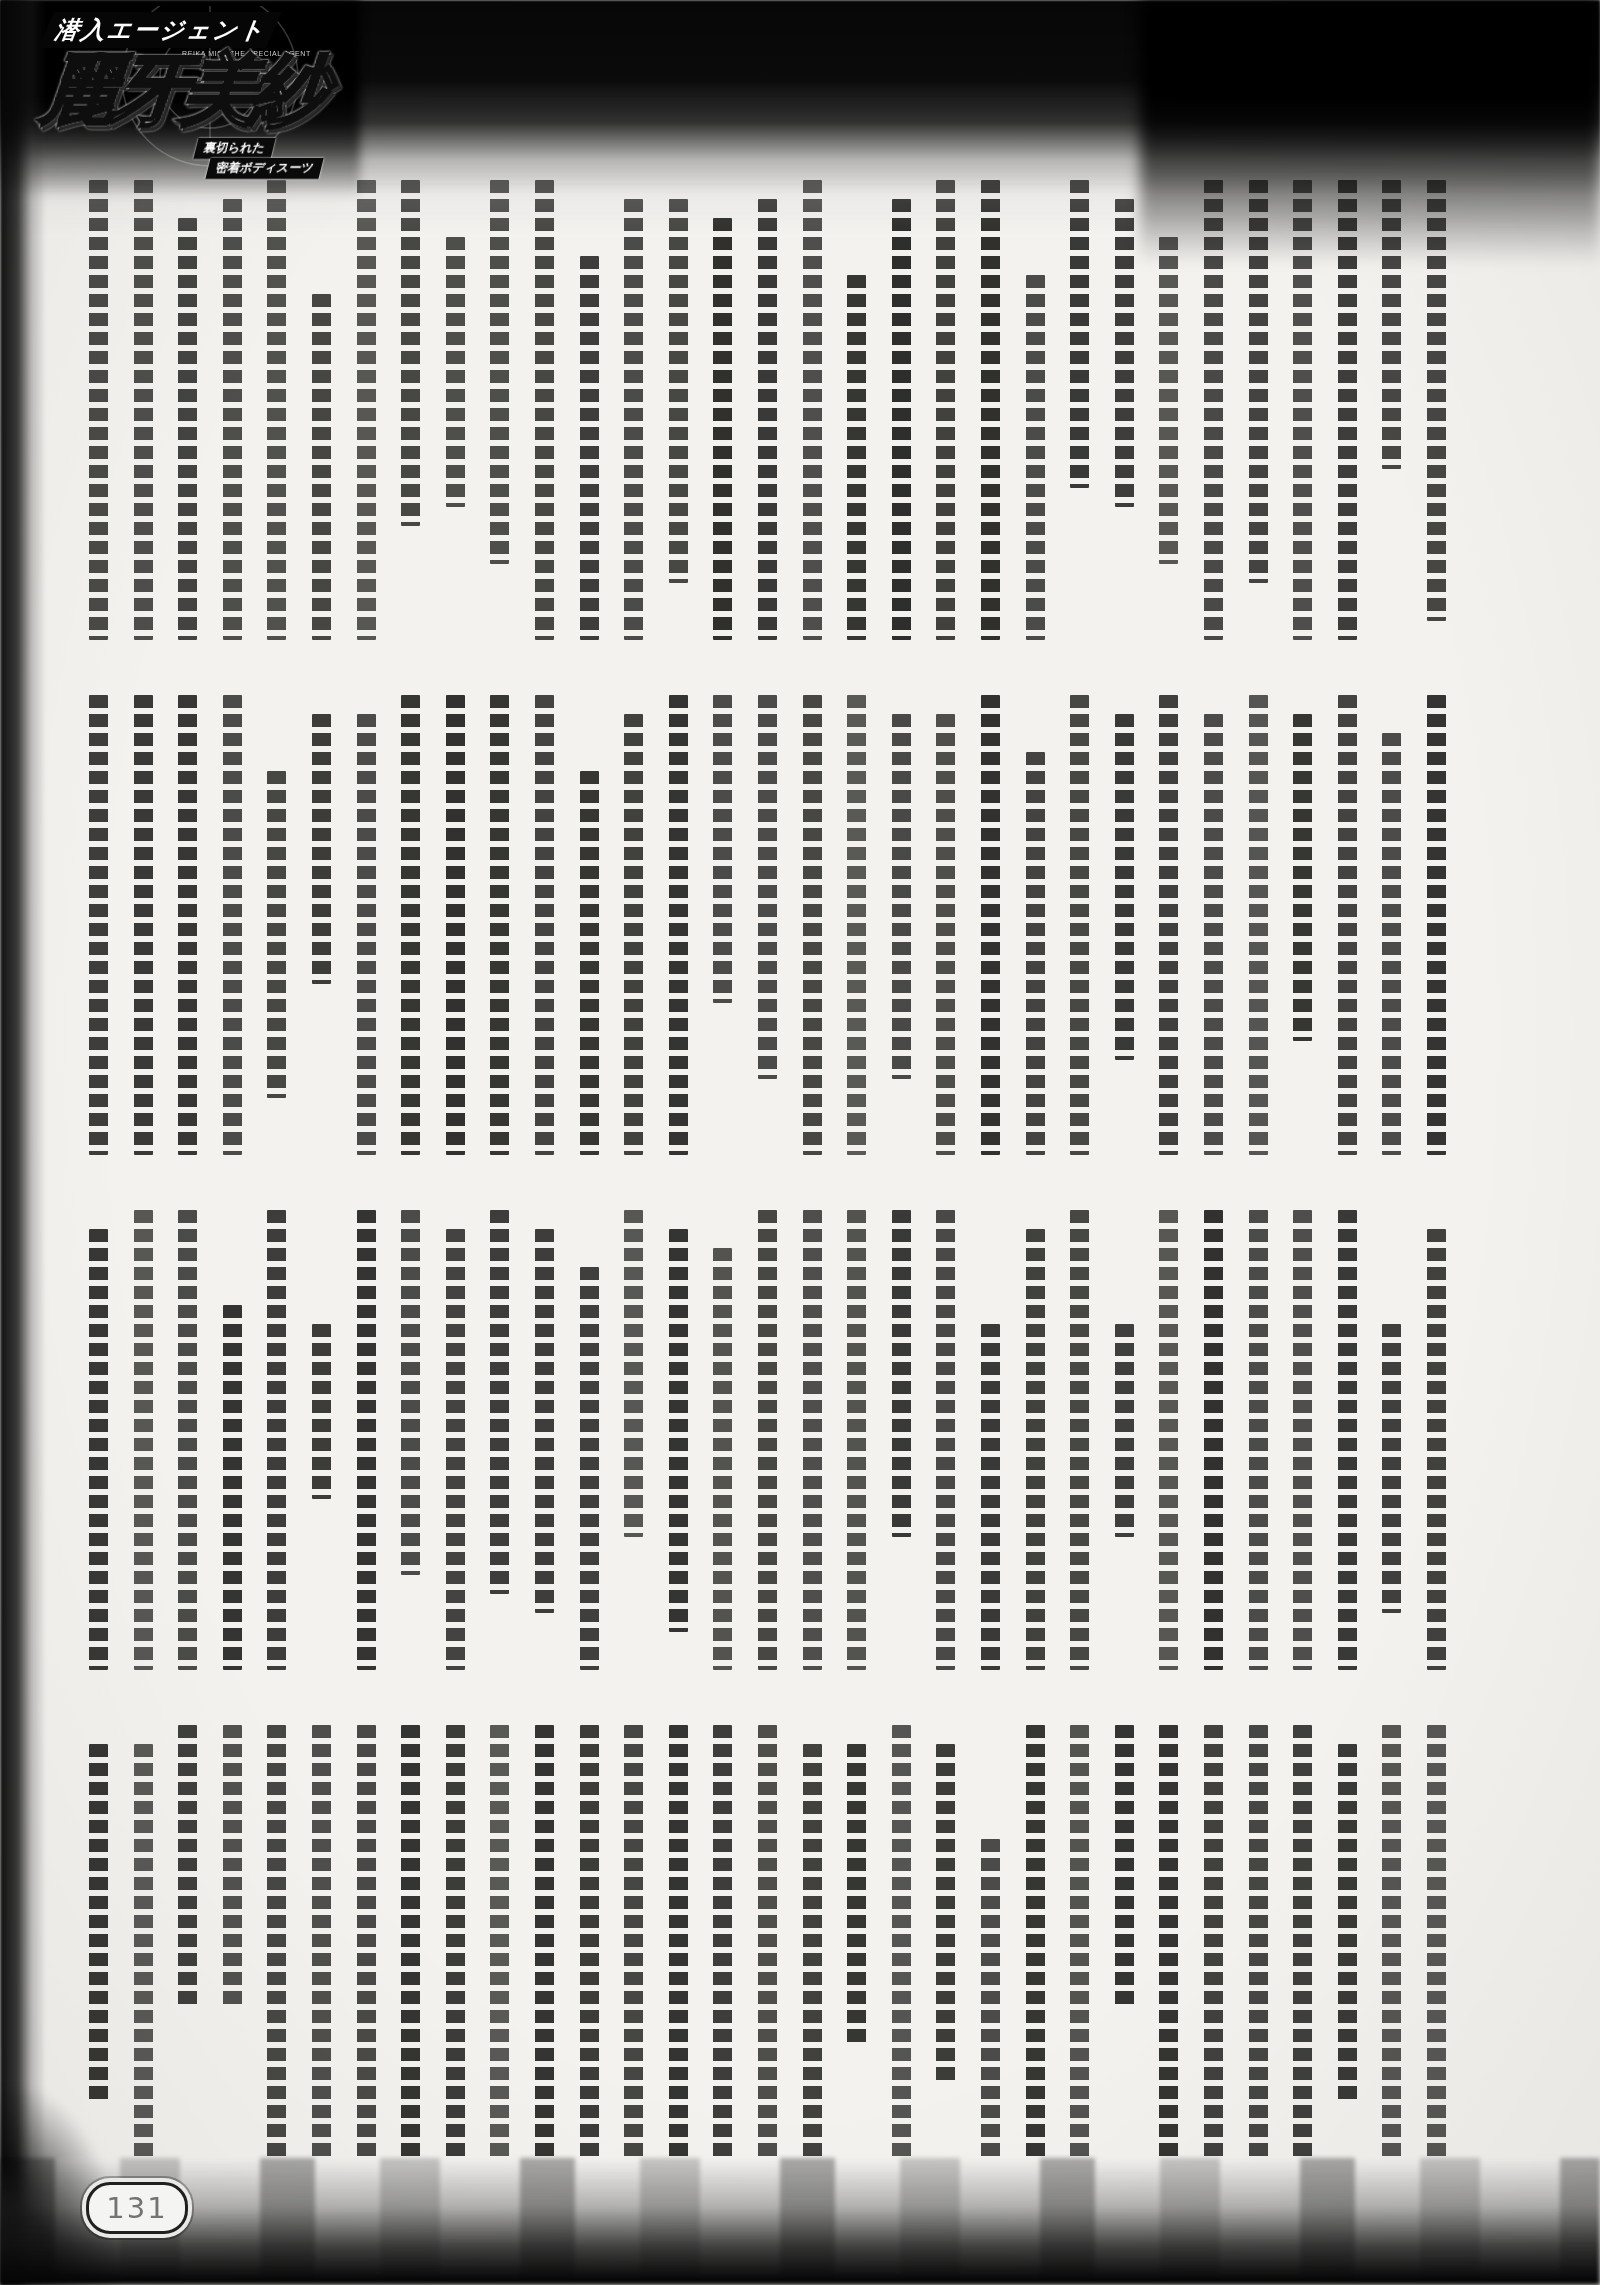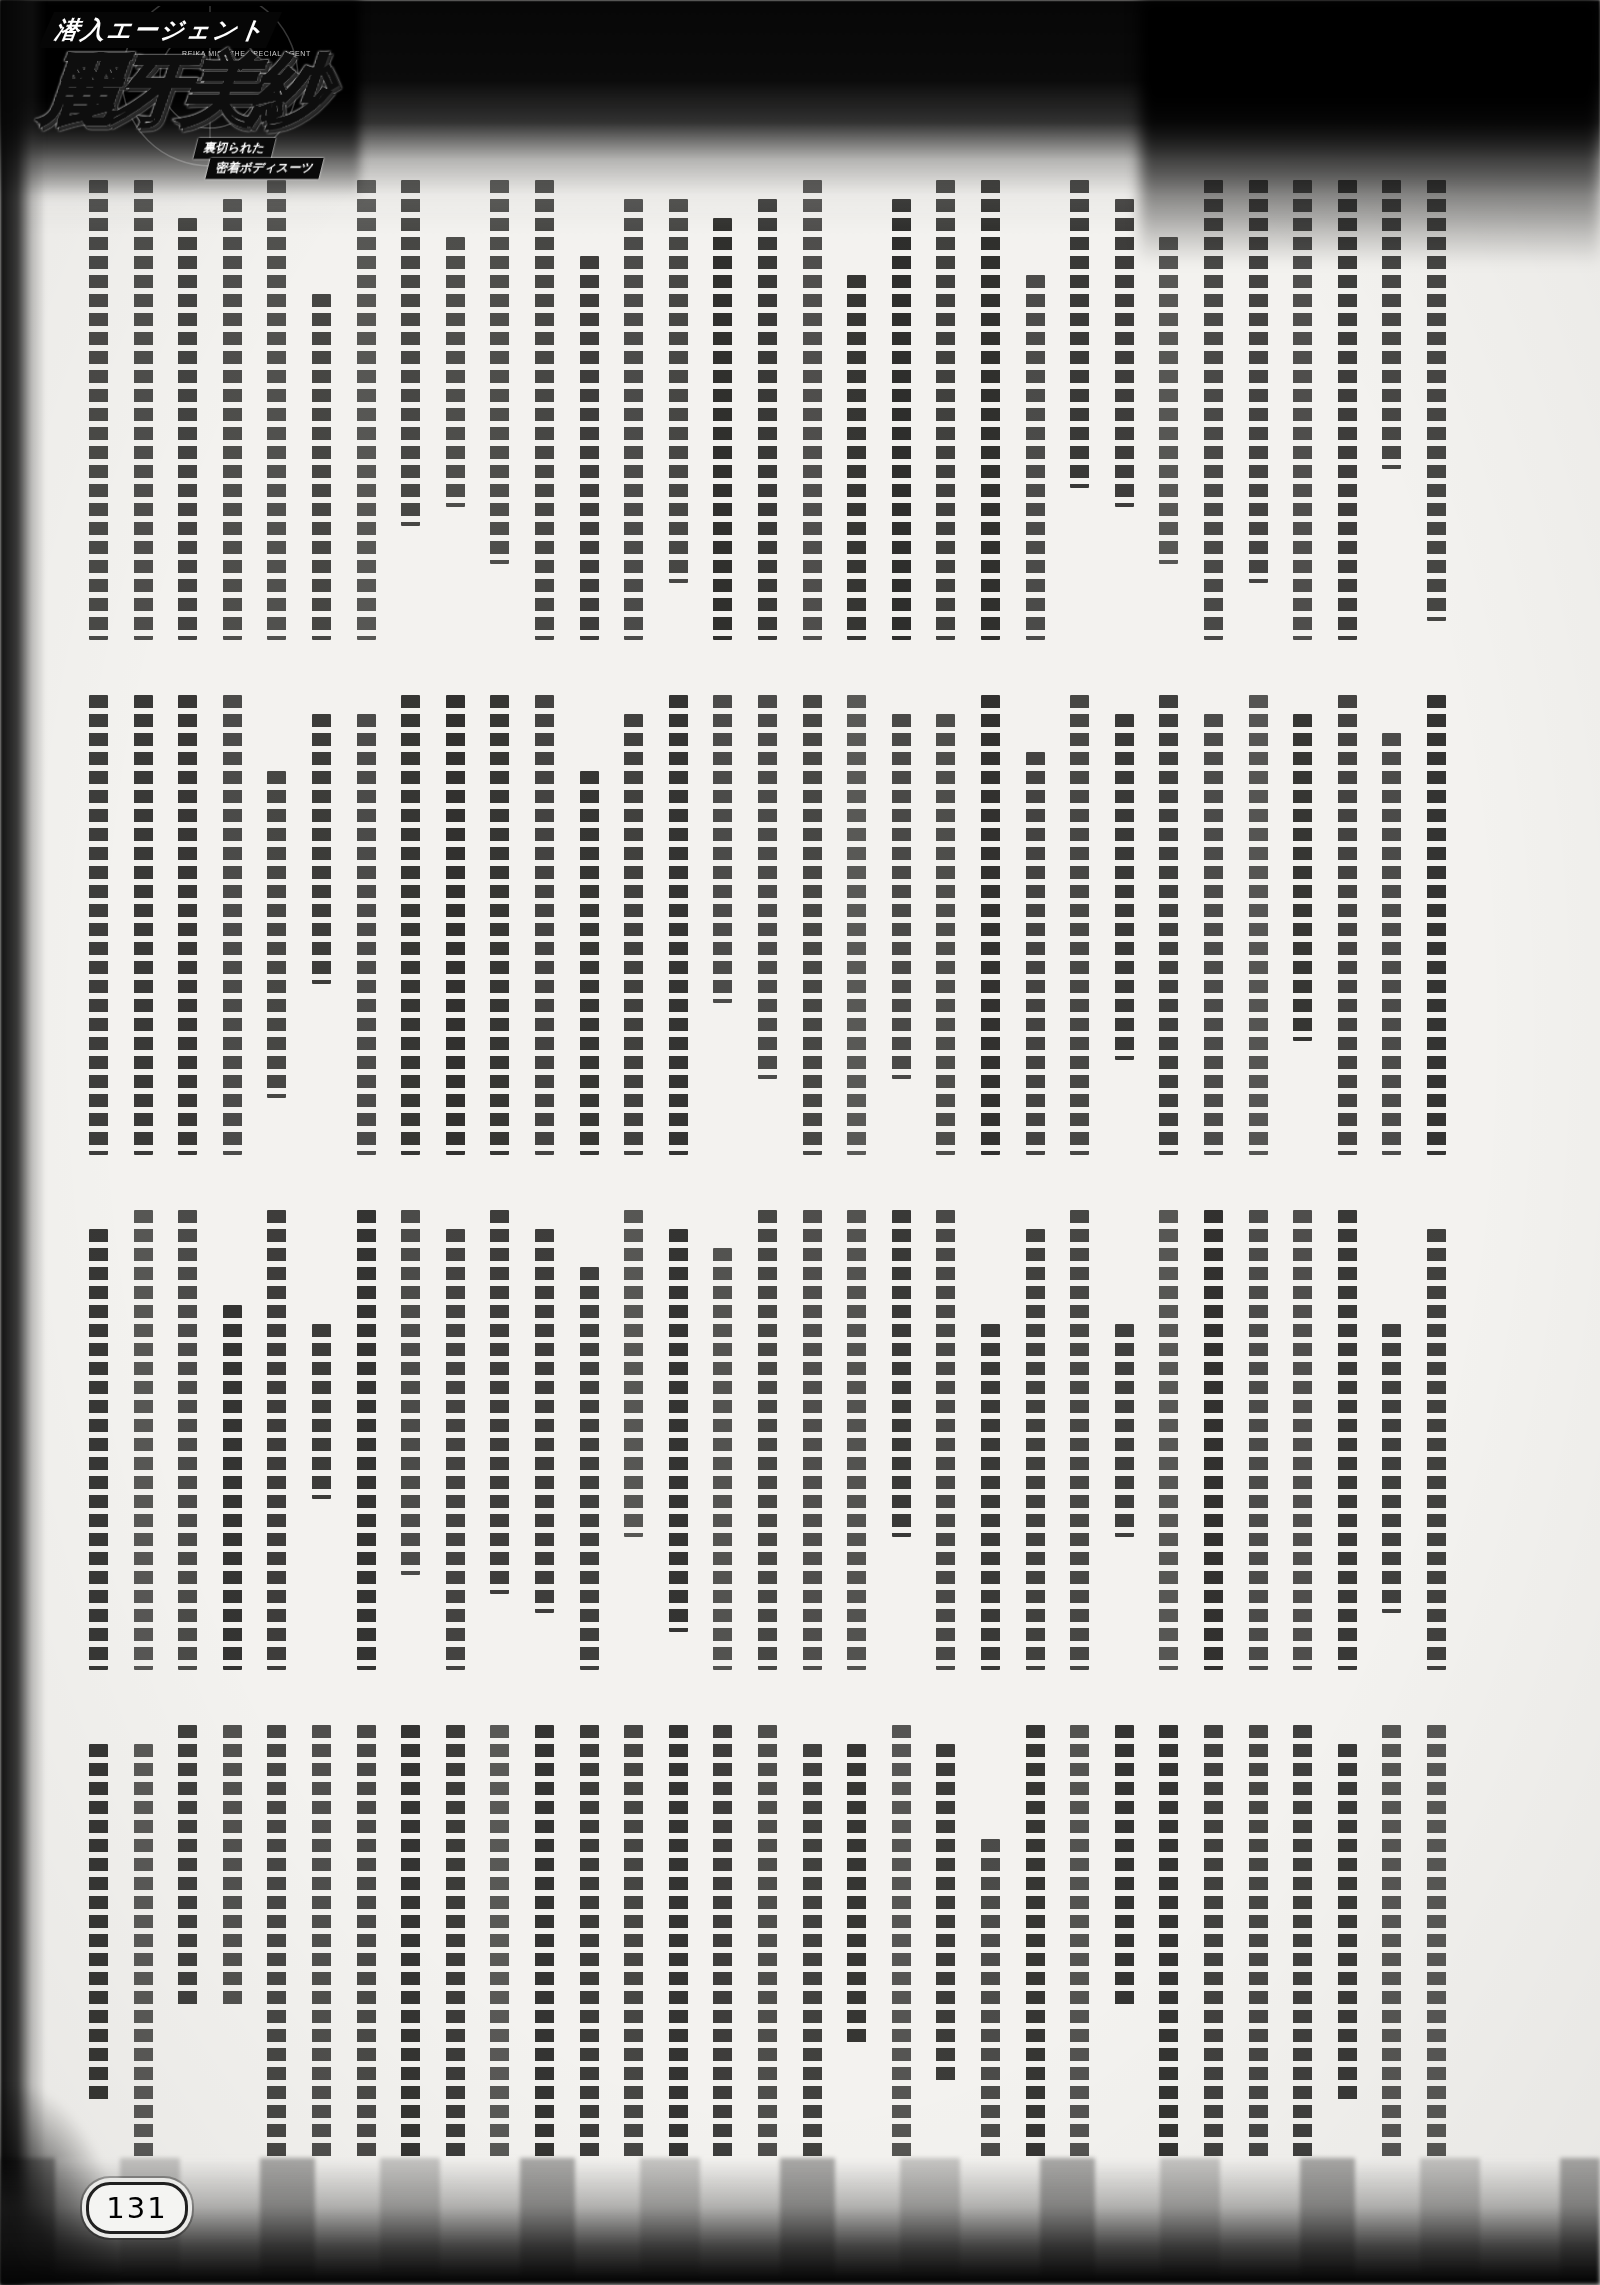--- a/index.html
+++ b/index.html
@@ -62,21 +62,21 @@
   .band1{top:180px;} .band2{top:695px;} .band3{top:1210px;} .band4{top:1725px;height:435px;}
   .col{position:absolute;width:19px;border-radius:1px;
         background:repeating-linear-gradient(180deg,rgba(24,24,22,.9) 0 13px,rgba(24,24,22,0) 13px 19px);
         filter:blur(.5px);}
 
   
   .page-pill{position:absolute;left:86px;top:2182px;width:96px;height:46px;z-index:5;
         background:#f4f4f2;border:3px solid #202020;border-radius:24px;
         box-shadow:0 0 0 4px #e9e9e7,0 0 0 6px rgba(0,0,0,.28);
         display:flex;align-items:center;justify-content:center;}
-  .page-pill span{font-family:"DejaVu Sans", sans-serif;font-size:29px;color:#000000;letter-spacing:2px;}
+  .page-pill span{font-family:"DejaVu Sans", sans-serif;font-size:29px;color:#737373;letter-spacing:2px;}
 </style>
 </head>
 <body>
 
 <div class="page">
 
   <div class="top-border"></div>
   <div class="top-border-right"></div>
   <div class="top-border-left"></div>
   <div class="left-border"></div>

